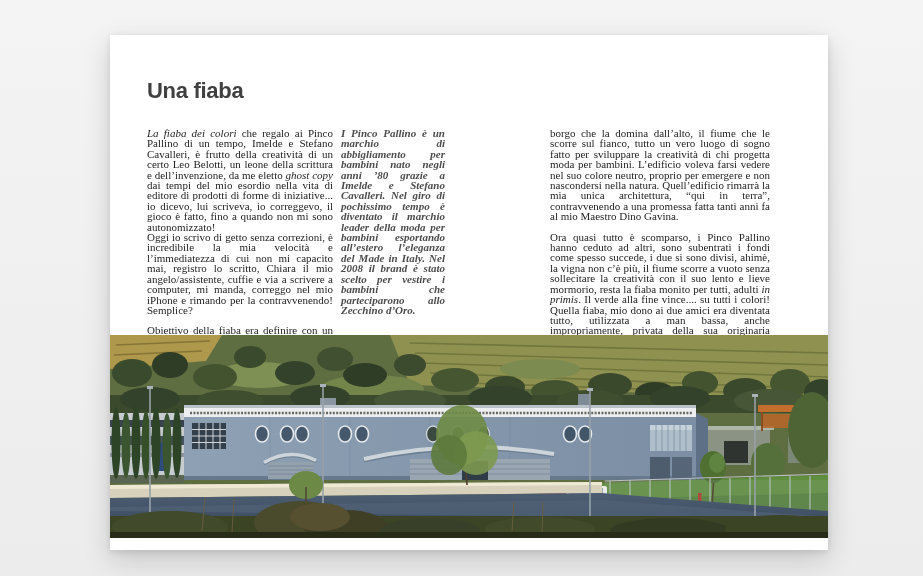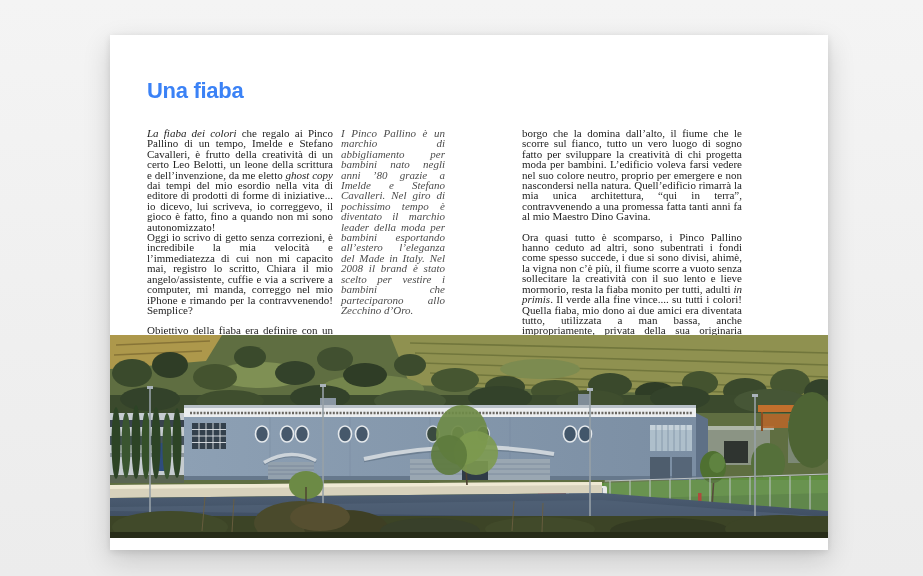--- a/index.html
+++ b/index.html
@@ -10,36 +10,37 @@
   }
   .stage{position:relative;width:923px;height:576px;background:linear-gradient(180deg,#f4f4f4 0%,#efefef 60%,#ececec 100%);}
   .spread{
     position:absolute;left:110px;top:35px;width:718px;height:515px;
     background:#ffffff;
     box-shadow:0 10px 26px rgba(0,0,0,.16),0 2px 7px rgba(0,0,0,.10);
   }
   .title{
     position:absolute;left:37px;top:28px;
     font-family:"Liberation Sans", sans-serif;
-    font-weight:bold;font-size:22px;letter-spacing:-.3px;color:#3b82f6;
+    font-weight:bold;font-size:22px;letter-spacing:-.3px;color:#404040;
   }
   .subtitle{
     position:absolute;left:37px;top:58px;
     font-size:12px;color:#3b3b3b;
   }
   .col{position:absolute;top:93px;color:#232323;}
   .col p{margin:0;text-align:justify;font-size:11px;line-height:10.4px;hyphens:auto;}
   .col p.spaced{margin-top:10px;}
   .col-left{left:37px;width:186px;}
   .col-note{left:231px;width:104px;}
-  .col-right{left:412px;width:220px;}
+  .col-right{left:440px;width:220px;}
   .it{font-style:italic;}
   .footnote{
     font-style:italic;font-size:5.9px;line-height:6.7px;color:#4c4c4c;
     text-align:center;
+    font-weight:bold;
   }
   .photo{
     position:absolute;left:0;top:300px;width:718px;height:203px;overflow:hidden;
   }
   .photo svg{display:block;width:718px;height:203px;}
 </style>
 </head>
 <body>
 
 <div class="stage">

